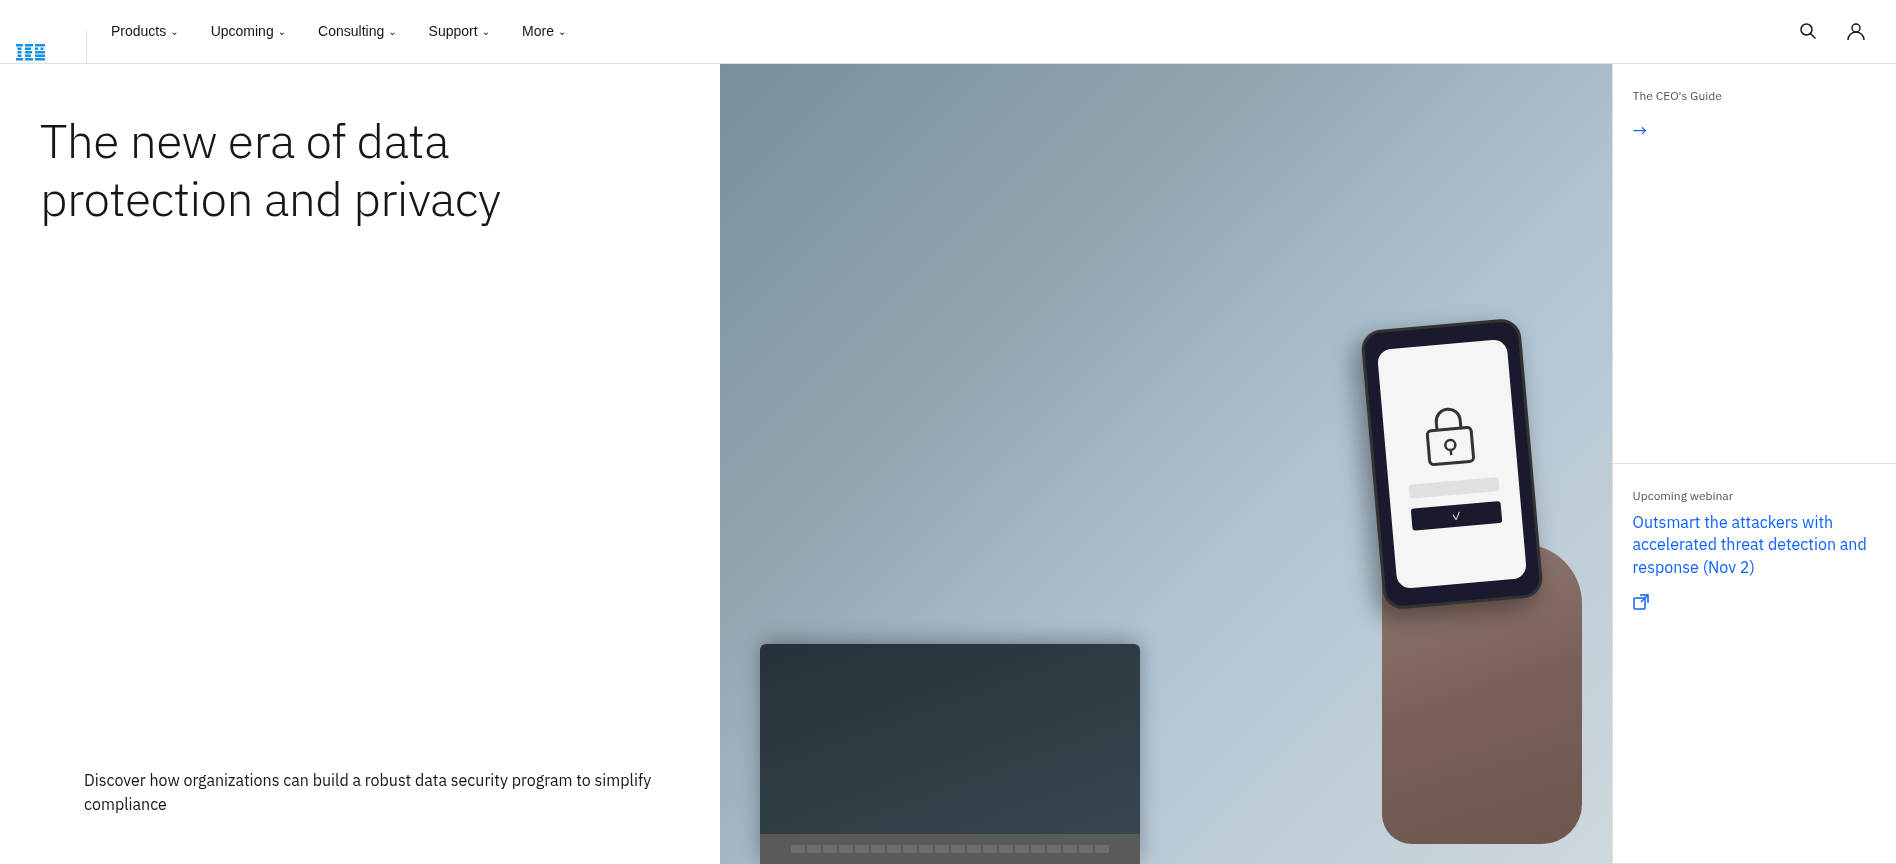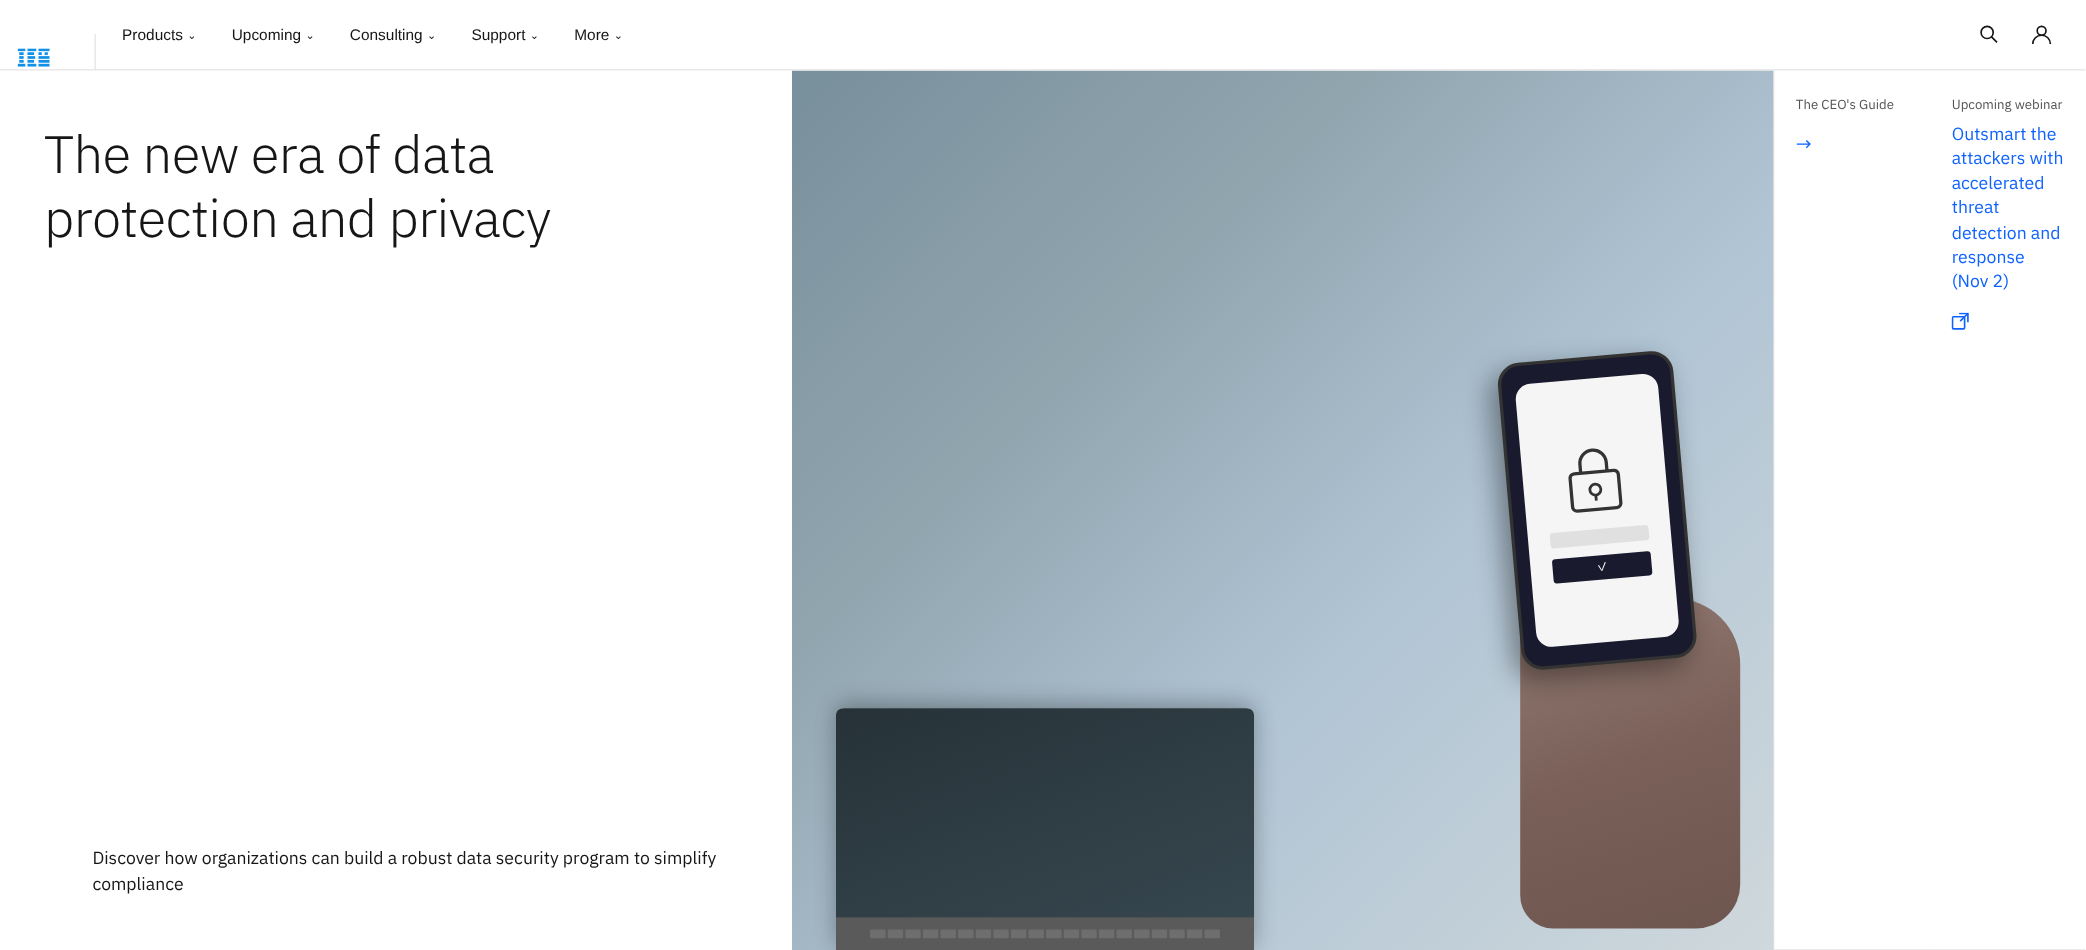--- a/index.html
+++ b/index.html
@@ -245,20 +245,21 @@
       background: linear-gradient(160deg, #8d6e63, #6d4c41, #5d4037);
       border-radius: 20px 60px 40px 30px;
       opacity: 0.85;
     }
 
     
     .hero-right {
       width: 15%;
       border-left: 1px solid #e0e0e0;
       display: flex;
+      flex-direction: column;
     }
 
     .sidebar-card {
       padding: 24px 20px;
       border-bottom: 1px solid #e0e0e0;
       flex: 1;
       display: flex;
       flex-direction: column;
       gap: 8px;
     }

